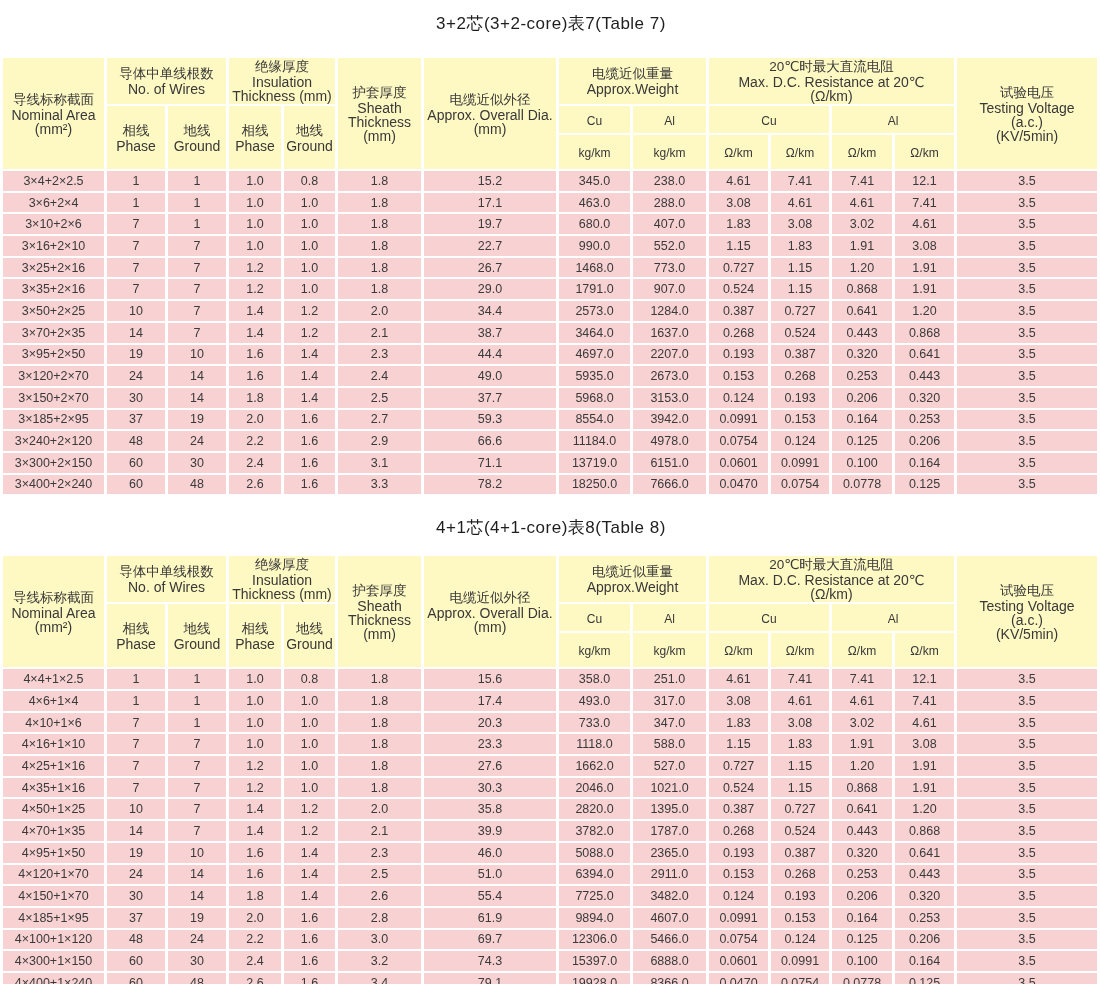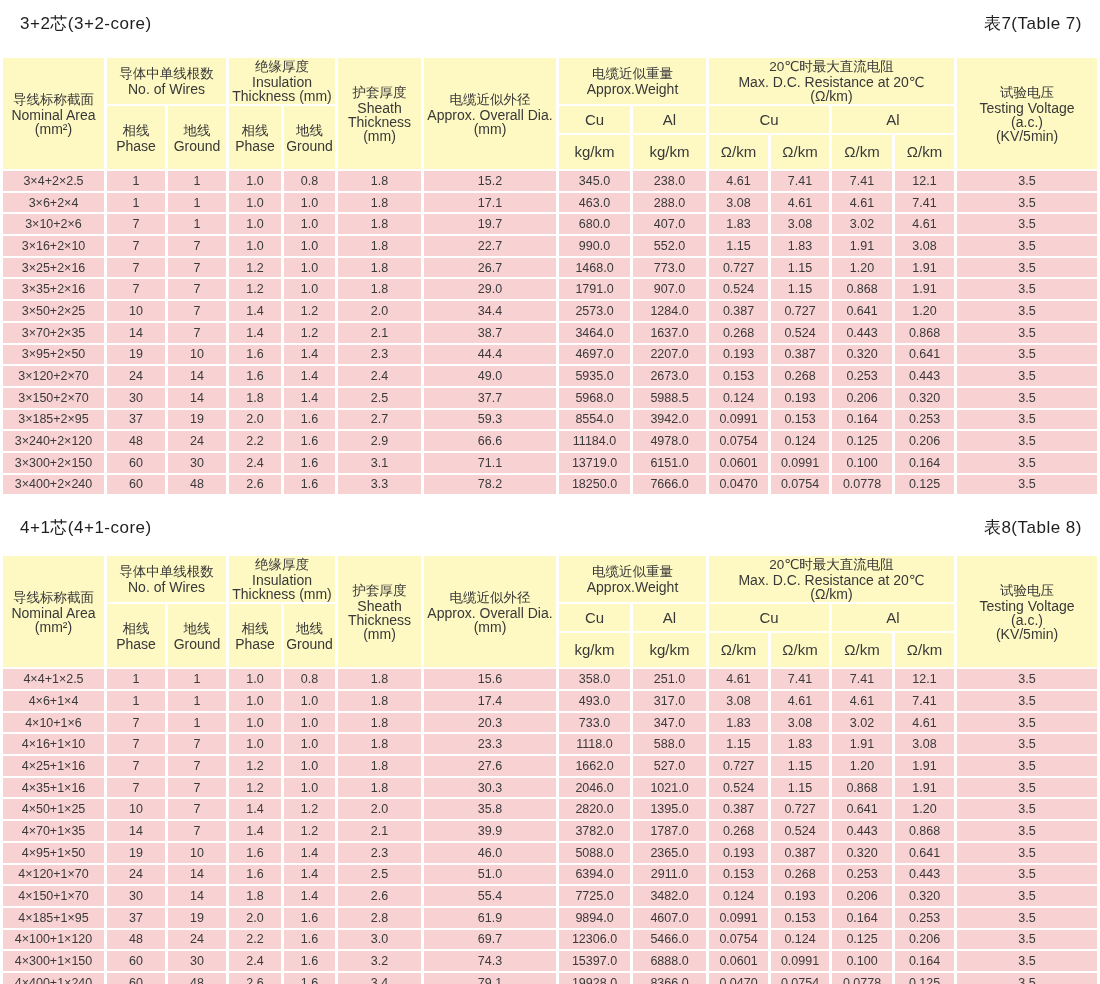--- a/index.html
+++ b/index.html
@@ -6,21 +6,21 @@
   body {
     width: 1100px;
     height: 984px;
     overflow: hidden;
     background: #ffffff;
     font-family: "Liberation Sans", "DejaVu Sans", sans-serif;
     color: #3b3b3b;
   }
   .title-row {
     display: flex;
-    justify-content: space-between;
+    justify-content: center;
     align-items: baseline;
     padding-left: 20px;
     padding-right: 18px;
   }
   .title-row .t {
     font-size: 17px;
     line-height: 24px;
     color: #1e1e1e;
     letter-spacing: 0.5px;
   }
@@ -55,21 +55,21 @@
     text-align: center;
     vertical-align: middle;
     font-weight: normal;
     padding: 0 2px;
   }
   thead tr.r1 th { height: 46px; }
   thead tr.r2 th { height: 27px; }
   thead tr.r3 th { height: 34px; }
   .zh { display: block; font-size: 13.5px; line-height: 16px; color: #383838; }
   .en { display: block; font-size: 14px;  line-height: 14px; color: #383838; }
-  .sub { font-size: 15px; color: #383838; }
+  .sub { font-size: 12px; color: #383838; }
 
   tbody td {
     background: #f8d2d3;
     height: 19.7px;
     text-align: center;
     vertical-align: middle;
     font-size: 12.5px;
     color: #3a3a3a;
     padding: 0 2px;
     white-space: nowrap;
@@ -338,21 +338,21 @@
         </tr>
         <tr>
           <td>3×150+2×70</td>
           <td>30</td>
           <td>14</td>
           <td>1.8</td>
           <td>1.4</td>
           <td>2.5</td>
           <td>37.7</td>
           <td>5968.0</td>
-          <td>5988.5</td>
+          <td>3153.0</td>
           <td>0.124</td>
           <td>0.193</td>
           <td>0.206</td>
           <td>0.320</td>
           <td>3.5</td>
         </tr>
         <tr>
           <td>3×185+2×95</td>
           <td>37</td>
           <td>19</td>

